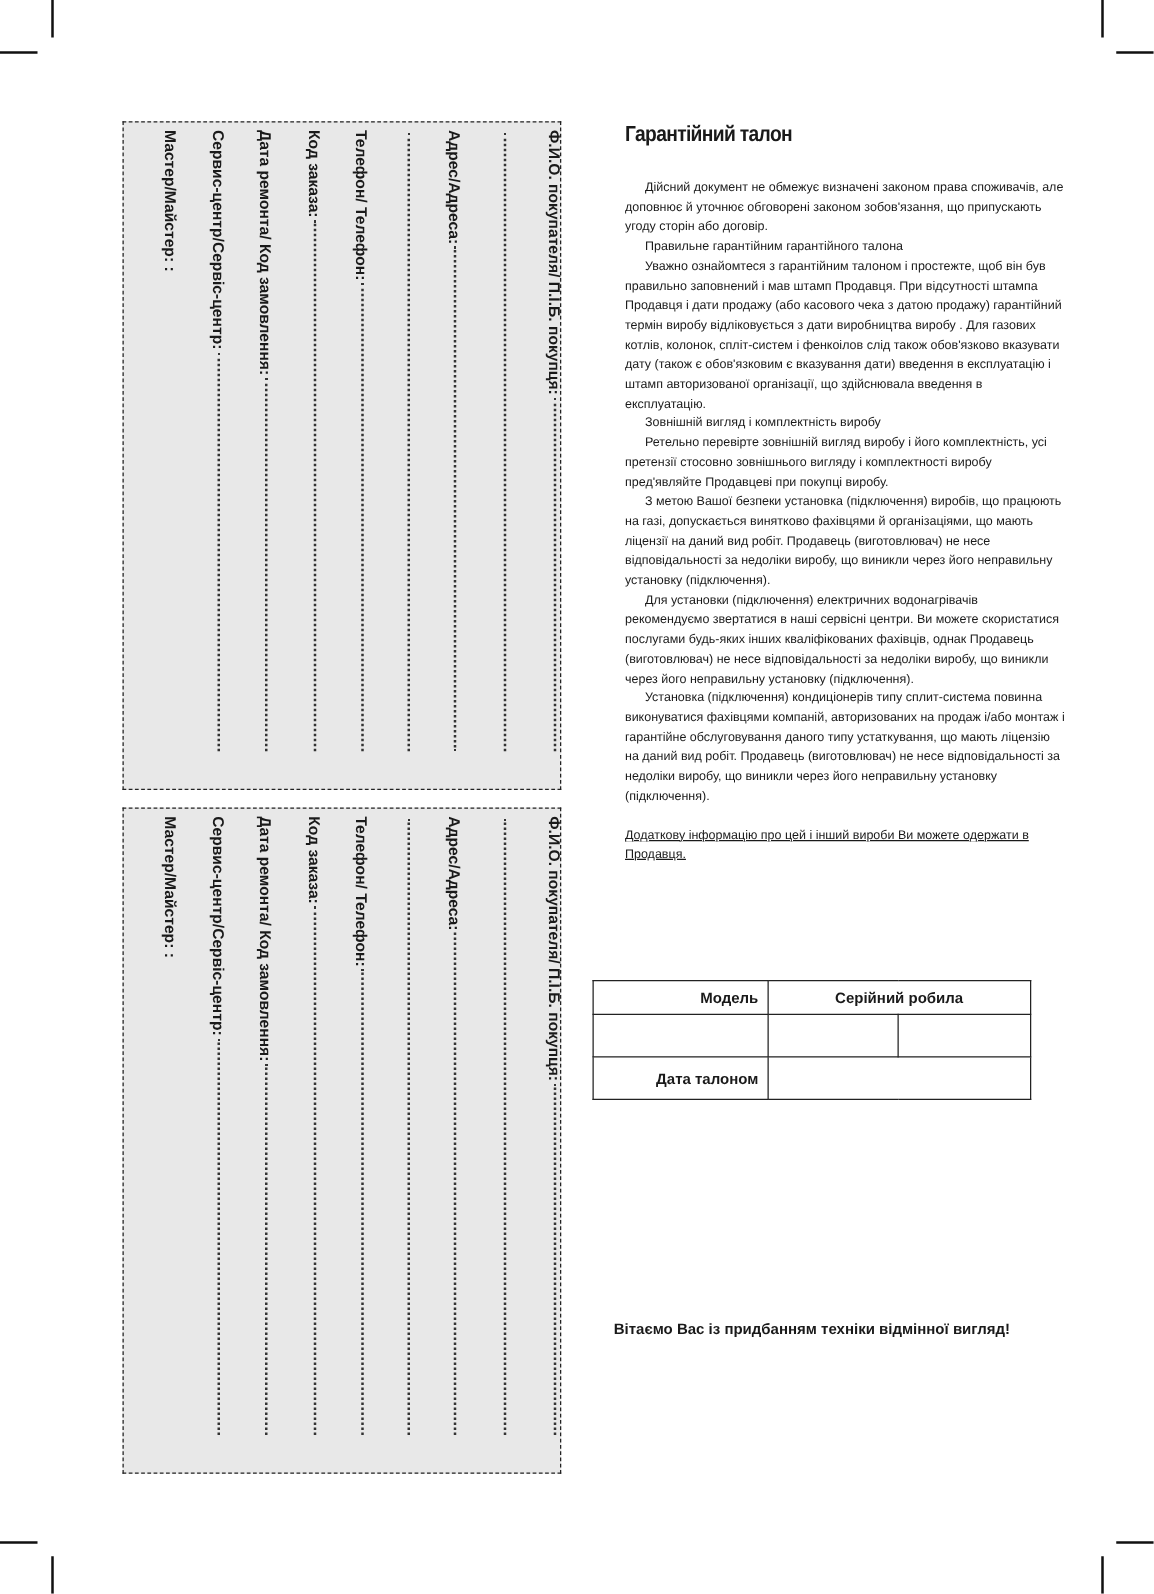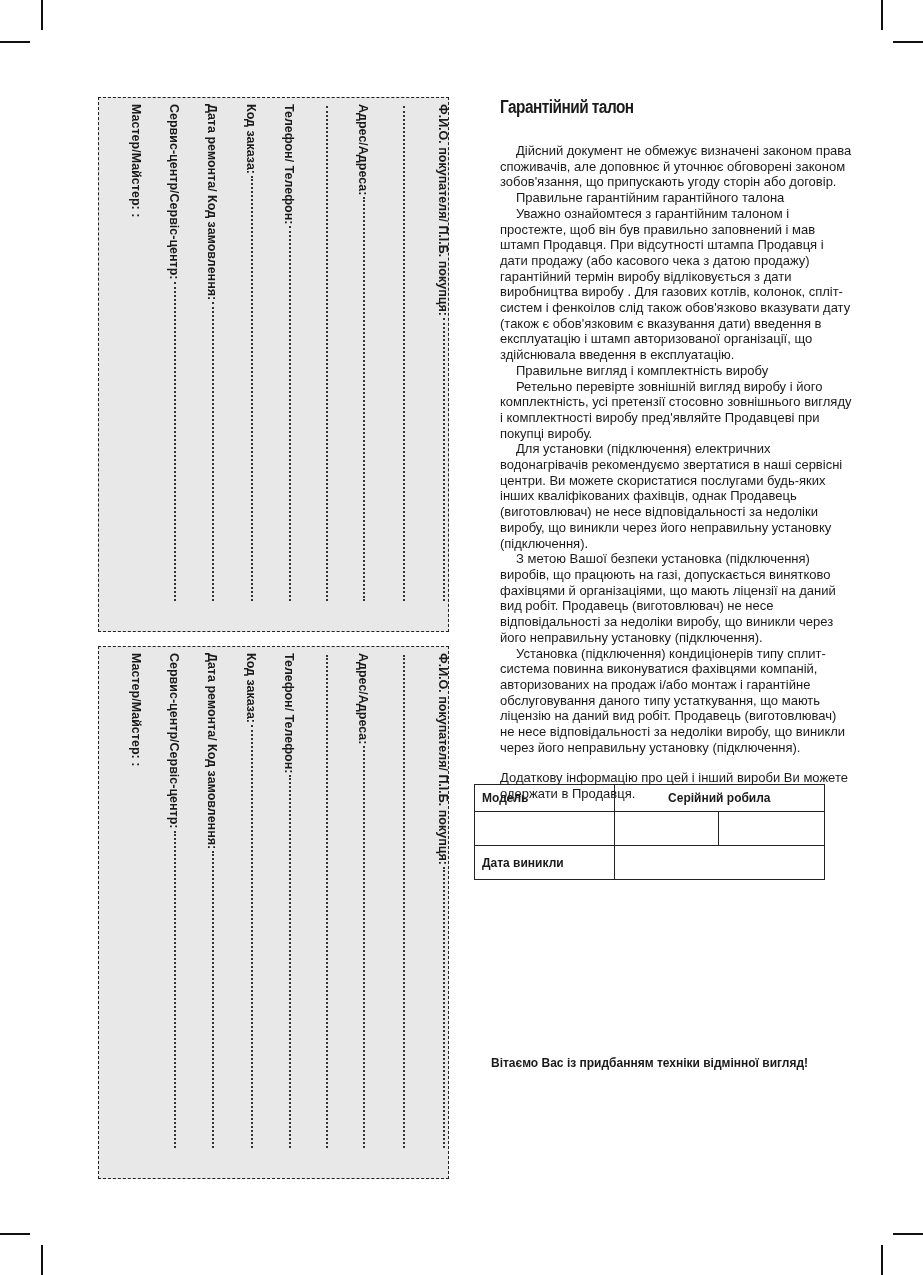--- a/index.html
+++ b/index.html
@@ -6,26 +6,26 @@
   body { width:923px; height:1275px; position:relative; overflow:hidden; font-family:"Liberation Sans", sans-serif; color:#1a1a1a; }
   .crop { position:absolute; background:#111; }
   .coupon { position:absolute; left:98px; width:351px; background:#e8e8e8; border:1.2px dashed #222; box-sizing:border-box; }
   .coupon-1 { top:97px; height:535px; }
   .coupon-2 { top:646px; height:533px; }
   .col { position:absolute; top:6px; width:520px; height:20px; transform-origin:0 0; transform:rotate(90deg); white-space:nowrap; overflow:hidden; font-size:12.5px; font-weight:bold; line-height:20px; }
   .col .lbl { display:inline-block; }
   .dotline { position:absolute; width:0; border-left:2.5px dotted #333; }
   .right { position:absolute; left:500px; top:95px; width:352px; }
   .title { font-size:17.5px; font-weight:bold; letter-spacing:-0.6px; transform:scaleX(0.88); transform-origin:left; margin:0; height:24px; line-height:24px; }
-  .body-text { margin-top:24px; font-size:13px; line-height:15.7px; }
+  .body-text { margin-top:24px; font-size:10px; line-height:15.7px; }
   .body-text p { margin:0; text-indent:16px; }
-  .body-text p.noindent { text-indent:0; }
+  .body-text p.noindent { text-indent:0;text-decoration:underline; }
   .spacer { height:15px; }
   table.warranty { position:absolute; left:474px; top:784px; width:351px; border-collapse:collapse; font-size:12px; font-weight:bold; }
-  table.warranty td { border:1px solid #222; padding:0 7px; vertical-align:top; }
+  table.warranty td { border:1px solid #222; padding:0 7px; vertical-align:top;text-align:right; }
   .closing { position:absolute; left:474px; top:1056px; width:351px; text-align:center; font-size:12px; font-weight:bold; }
 </style>
 </head>
 <body>
 
 <div class="crop" style="left:41px;top:0;width:1.5px;height:30px;"></div>
 <div class="crop" style="left:0;top:41px;width:30px;height:1.5px;"></div>
 <div class="crop" style="left:881px;top:0;width:1.5px;height:30px;"></div>
 <div class="crop" style="left:893px;top:41px;width:30px;height:1.5px;"></div>
 <div class="crop" style="left:0;top:1233px;width:30px;height:1.5px;"></div>
@@ -67,24 +67,24 @@
     <div class="dotline" style="left: 75px; top: 184px; height: 317px;"></div>
     <div class="col" style="left: 47px;"><span class="lbl">Мастер/Майстер: :</span></div>
   </div>
 
 <div class="right">
   <h1 class="title">Гарантійний талон</h1>
   <div class="body-text">
     <p>Дійсний документ не обмежує визначені законом права споживачів, але доповнює й уточнює обговорені законом зобов'язання, що припускають угоду сторін або договір.</p>
     <p>Правильне гарантійним гарантійного талона</p>
     <p>Уважно ознайомтеся з гарантійним талоном і простежте, щоб він був правильно заповнений і мав штамп Продавця. При відсутності штампа Продавця і дати продажу (або касового чека з датою продажу) гарантійний термін виробу відліковується з дати виробництва виробу . Для газових котлів, колонок, спліт-систем і фенкоілов слід також обов'язково вказувати дату (також є обов'язковим є вказування дати) введення в експлуатацію і штамп авторизованої організації, що здійснювала введення в експлуатацію.</p>
-    <p>Правильне вигляд і комплектність виробу</p>
+    <p>Зовнішній вигляд і комплектність виробу</p>
     <p>Ретельно перевірте зовнішній вигляд виробу і його комплектність, усі претензії стосовно зовнішнього вигляду і комплектності виробу пред'являйте Продавцеві при покупці виробу.</p>
+    <p>З метою Вашої безпеки установка (підключення) виробів, що працюють на газі, допускається винятково фахівцями й організаціями, що мають ліцензії на даний вид робіт. Продавець (виготовлювач) не несе відповідальності за недоліки виробу, що виникли через його неправильну установку (підключення).</p>
     <p>Для установки (підключення) електричних водонагрівачів рекомендуємо звертатися в наші сервісні центри. Ви можете скористатися послугами будь-яких інших кваліфікованих фахівців, однак Продавець (виготовлювач) не несе відповідальності за недоліки виробу, що виникли через його неправильну установку (підключення).</p>
-    <p>З метою Вашої безпеки установка (підключення) виробів, що працюють на газі, допускається винятково фахівцями й організаціями, що мають ліцензії на даний вид робіт. Продавець (виготовлювач) не несе відповідальності за недоліки виробу, що виникли через його неправильну установку (підключення).</p>
     <p>Установка (підключення) кондиціонерів типу сплит-система повинна виконуватися фахівцями компаній, авторизованих на продаж і/або монтаж і гарантійне обслуговування даного типу устаткування, що мають ліцензію на даний вид робіт. Продавець (виготовлювач) не несе відповідальності за недоліки виробу, що виникли через його неправильну установку (підключення).</p>
     <div class="spacer"></div>
     <p class="noindent">Додаткову інформацію про цей і інший вироби Ви можете одержати в Продавця.</p>
   </div>
 </div>
 
 <table class="warranty">
   <colgroup>
       <col style="width:140px">
       <col style="width:105px">
@@ -94,19 +94,19 @@
       <tr style="height:27px">
     <td style="vertical-align:middle">Модель</td>
     <td colspan="2" style="text-align:center;vertical-align:middle">Серійний робила</td>
   </tr>
   <tr style="height:34px">
     <td></td>
     <td></td>
     <td></td>
   </tr>
   <tr style="height:34px">
-    <td style="vertical-align:middle">Дата виникли</td>
+    <td style="vertical-align:middle">Дата талоном</td>
     <td colspan="2"></td>
   </tr>
 </tbody>
   </table>
 
 <div class="closing">Вітаємо Вас із придбанням техніки відмінної вигляд!</div>
 
 </body></html>

